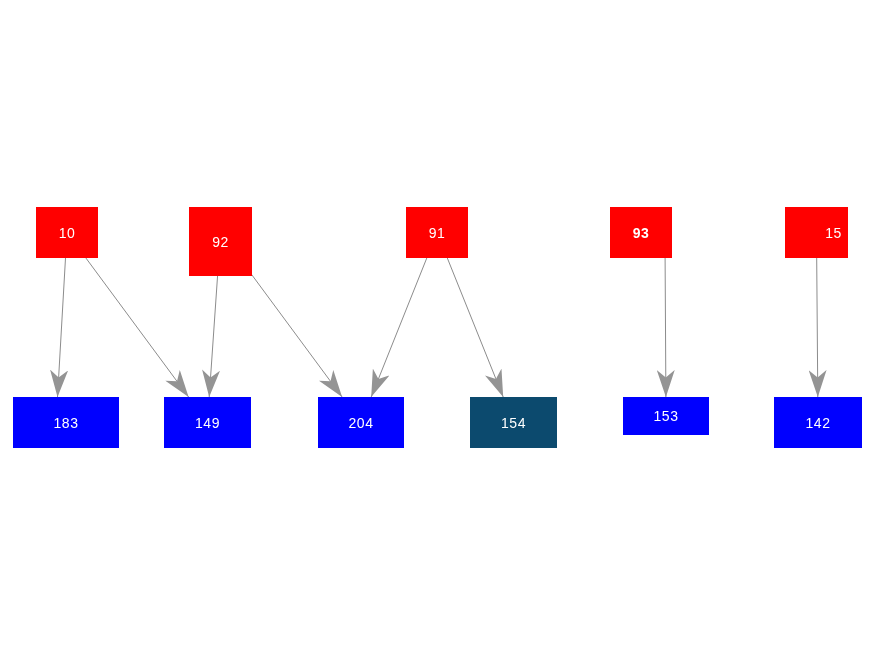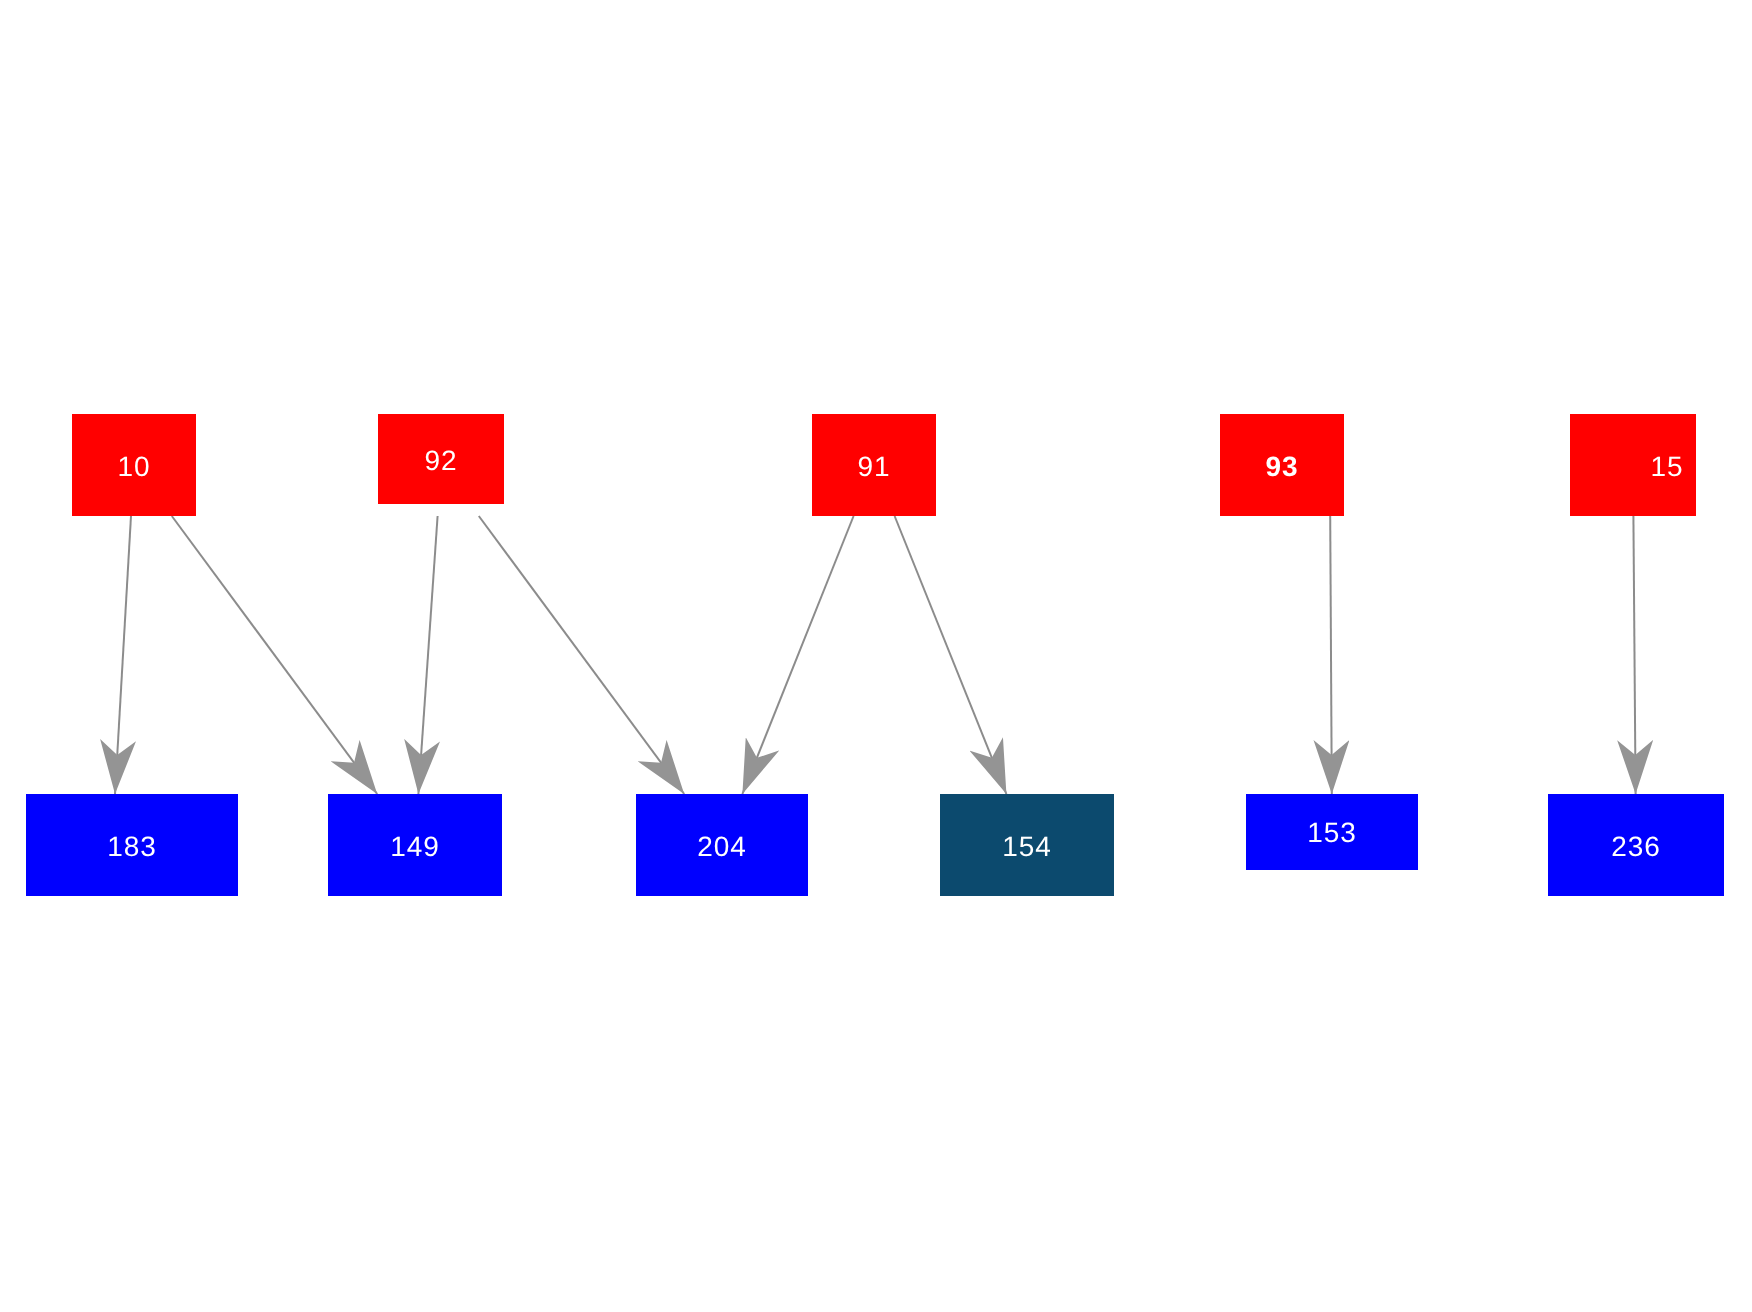--- a/index.html
+++ b/index.html
@@ -56,21 +56,21 @@
         <line x1="426.8" y1="258" x2="371.2" y2="397" stroke="#8c8c8c" stroke-width="1" marker-end="url(#arrowhead)"></line>
         <line x1="447.3" y1="258" x2="503.2" y2="397" stroke="#8c8c8c" stroke-width="1" marker-end="url(#arrowhead)"></line>
         <line x1="665.1" y1="258" x2="665.9" y2="397" stroke="#8c8c8c" stroke-width="1" marker-end="url(#arrowhead)"></line>
         <line x1="816.7" y1="258" x2="817.8" y2="397" stroke="#8c8c8c" stroke-width="1" marker-end="url(#arrowhead)"></line>
       </g>
   </svg>
   <div id="node-layer">
       <div class="node" style="left: 36px; top: 207px; width: 62px; height: 51px; background: rgb(255, 0, 0);">
         <span class="node-label" style="color: rgb(255, 255, 255);">10</span>
       </div>
-      <div class="node" style="left: 189px; top: 207px; width: 63px; height: 45px; background: rgb(255, 0, 0);">
+      <div class="node" style="left: 189px; top: 207px; width: 63px; height: 69px; background: rgb(255, 0, 0);">
         <span class="node-label" style="color: rgb(255, 255, 255);">92</span>
       </div>
       <div class="node" style="left: 406px; top: 207px; width: 62px; height: 51px; background: rgb(255, 0, 0);">
         <span class="node-label" style="color: #ffffff;">91</span>
       </div>
       <div class="node" style="left: 610px; top: 207px; width: 62px; height: 51px; background: rgb(255, 0, 0); font-weight: bold;">
         <span class="node-label" style="color: rgb(255, 255, 255);">93</span>
       </div>
       <div class="node" style="left: 785px; top: 207px; width: 63px; height: 51px; background: rgb(255, 0, 0);">
         <span class="node-label" style="color: rgb(255, 255, 255); margin-left: 34px;">15</span>
@@ -84,16 +84,16 @@
       <div class="node" style="left: 318px; top: 397px; width: 86px; height: 51px; background: rgb(0, 0, 255);">
         <span class="node-label" style="color: rgb(255, 255, 255);">204</span>
       </div>
       <div class="node" style="left: 470px; top: 397px; width: 87px; height: 51px; background: #0c4a6e;">
         <span class="node-label" style="color: rgb(255, 255, 255);">154</span>
       </div>
       <div class="node" style="left: 623px; top: 397px; width: 86px; height: 38px; background: rgb(0, 0, 255);">
         <span class="node-label" style="color: rgb(255, 255, 255);">153</span>
       </div>
       <div class="node" style="left: 774px; top: 397px; width: 88px; height: 51px; background: rgb(0, 0, 255);">
-        <span class="node-label" style="color: rgb(255, 255, 255);">236</span>
+        <span class="node-label" style="color: rgb(255, 255, 255);">142</span>
       </div>
     </div>
 </div>
 
 </body></html>

